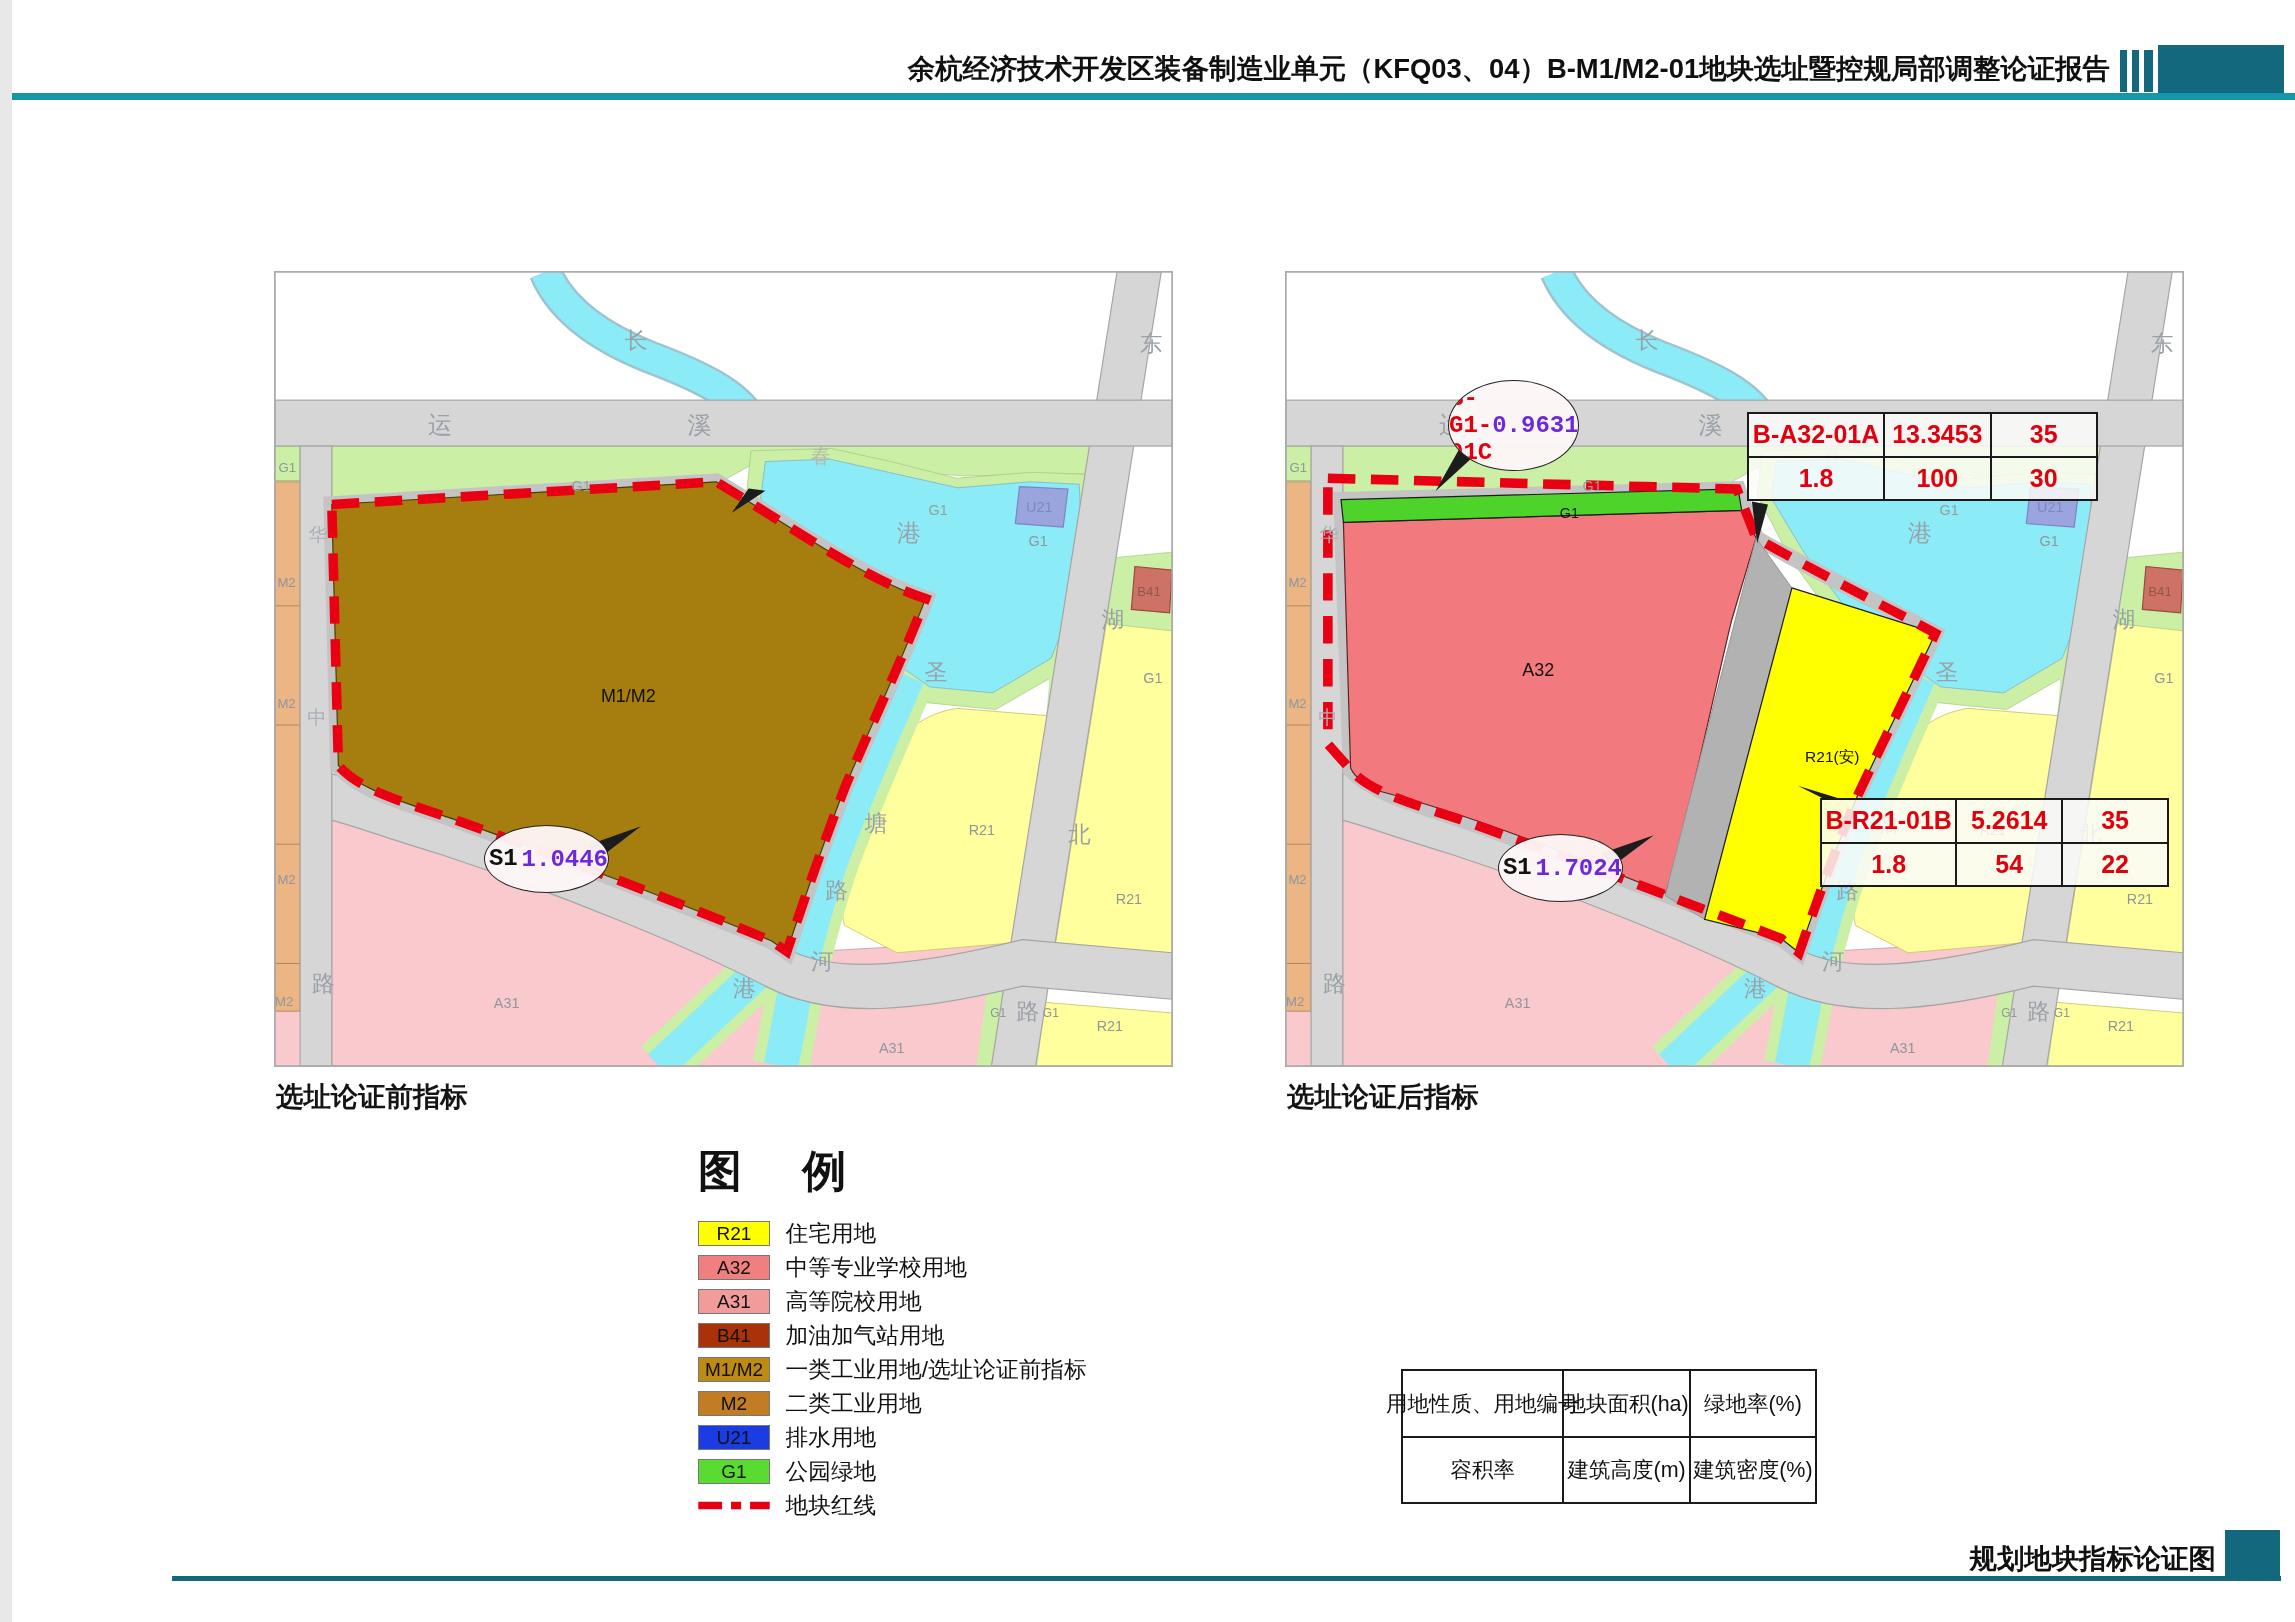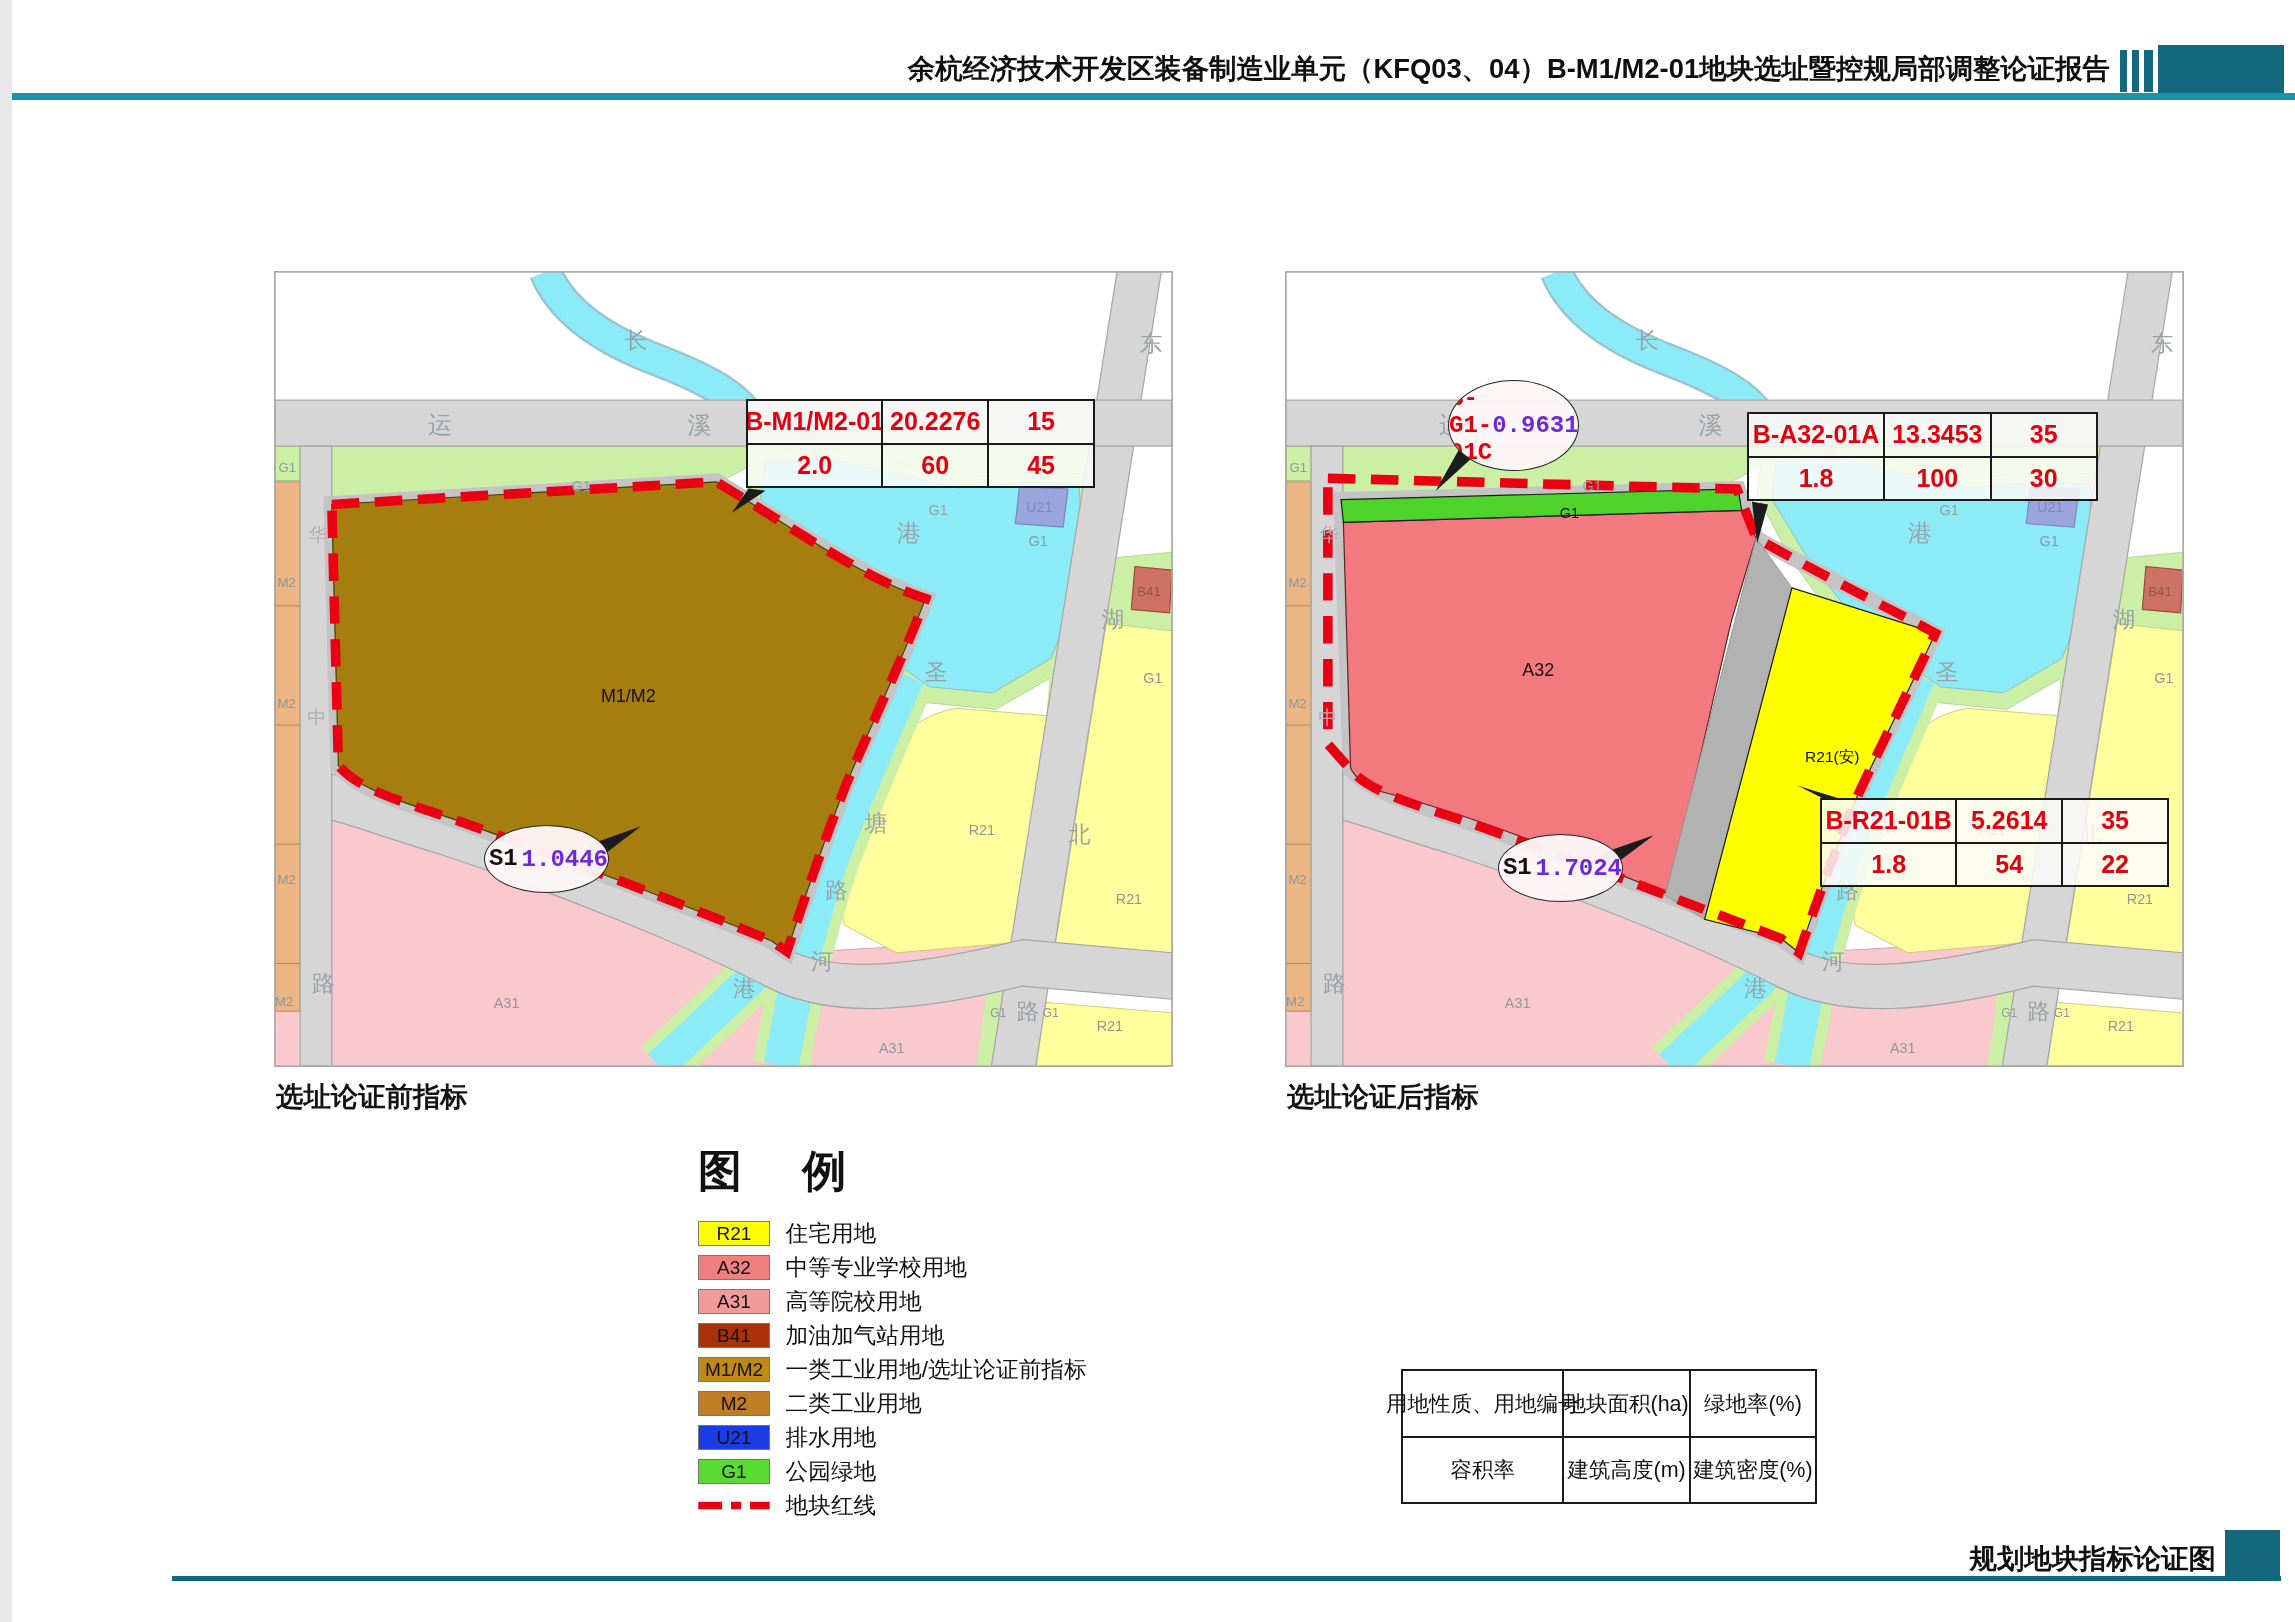--- a/index.html
+++ b/index.html
@@ -154,28 +154,20 @@
           <text x="1160" y="944" font-size="24" fill="#8f969c">R21</text>
           <text x="1406" y="1060" font-size="24" fill="#8f969c">R21</text>
           <text x="1374" y="1274" font-size="24" fill="#8f969c">R21</text>
           <text x="366" y="1234" font-size="24" fill="#8f969c">A31</text>
           <text x="1010" y="1310" font-size="24" fill="#8f969c">A31</text>
         </g>
       <text x="545" y="722" font-size="30" fill="#111">M1/M2</text>
       <rect x="0.5" y="0.5" width="1499" height="1331" fill="none" stroke="#ABABAB" stroke-width="1.5"></rect>
     </svg>
 
-    <div class="ctable" style="left:471px;top:127px;width:349px;height:89px;">
-      <div class="cc">B-M1/M2-01</div>
-      <div class="cc">20.2276</div>
-      <div class="cc">15</div>
-      <div class="cc">2.0</div>
-      <div class="cc">60</div>
-      <div class="cc">45</div>
-    </div>
 
     <div class="ecall" style="left:209px;top:553px;width:125px;height:68px;">
       <div class="eh">S1</div>
       <div class="ev">1.0446</div>
     </div>
   </div>
 
   <div class="panel" id="panelR">
     <svg class="map" viewBox="0 0 1500 1332" preserveAspectRatio="none">
       <use href="#bm"></use>

